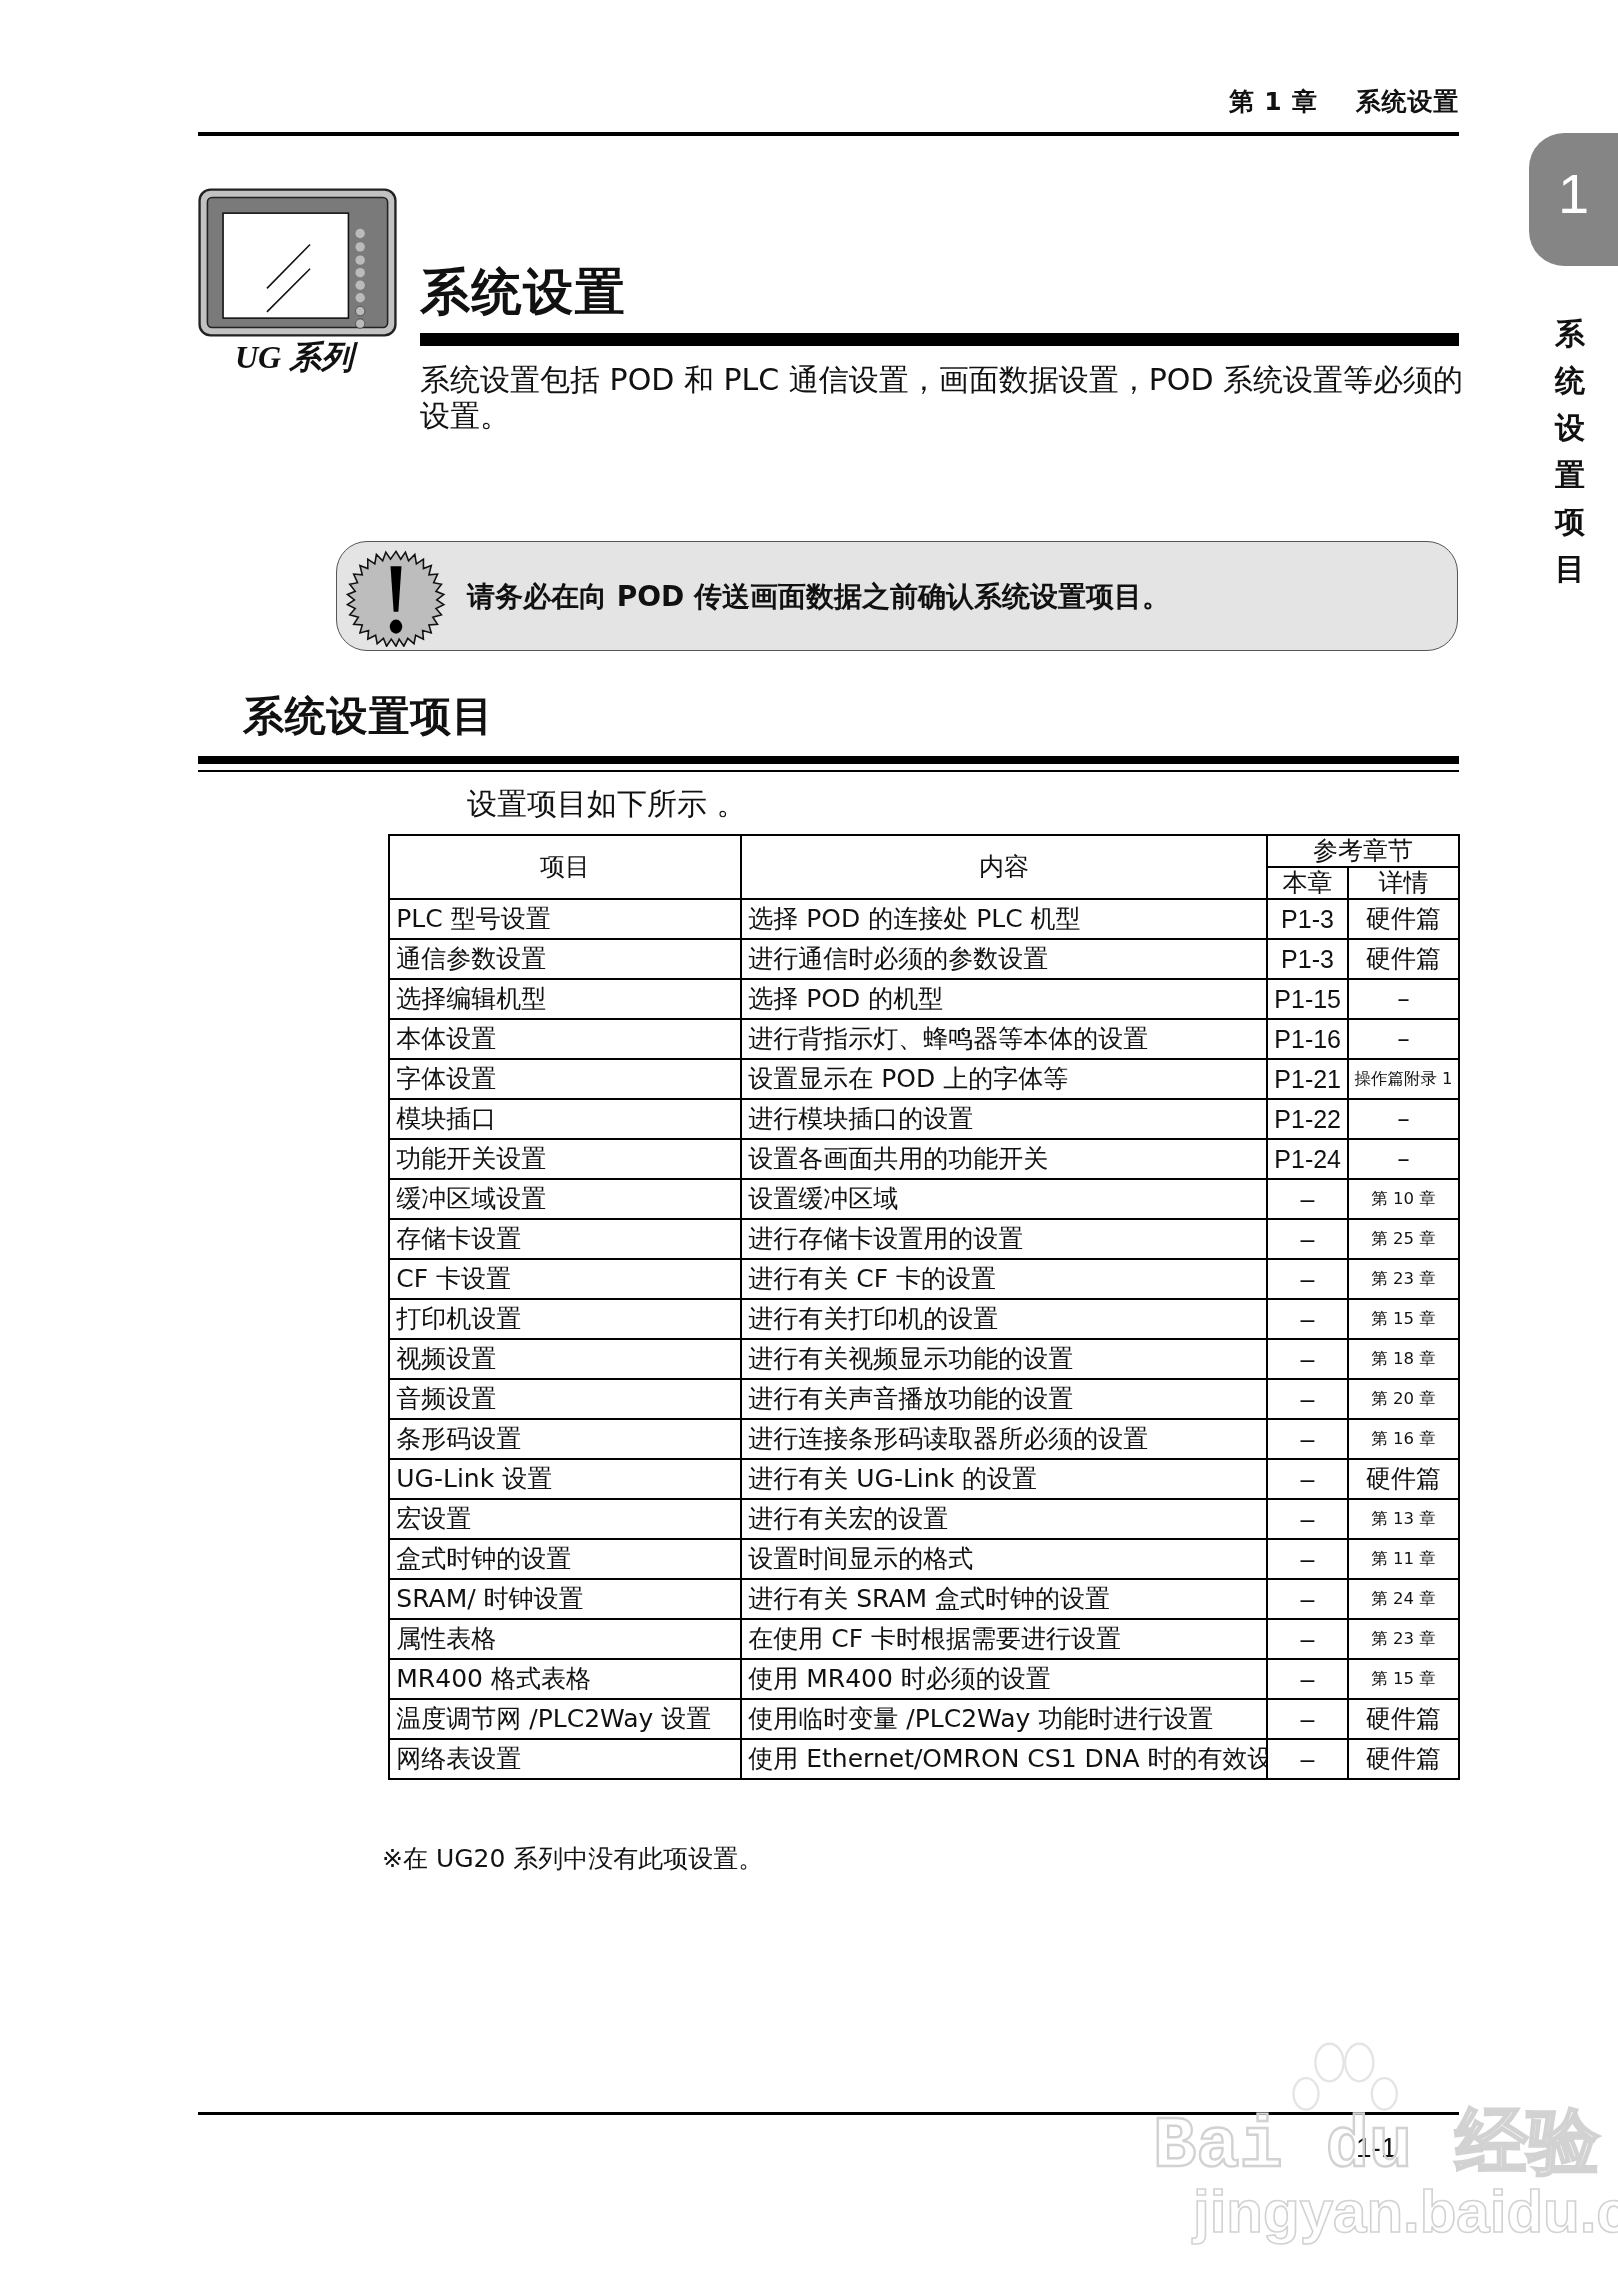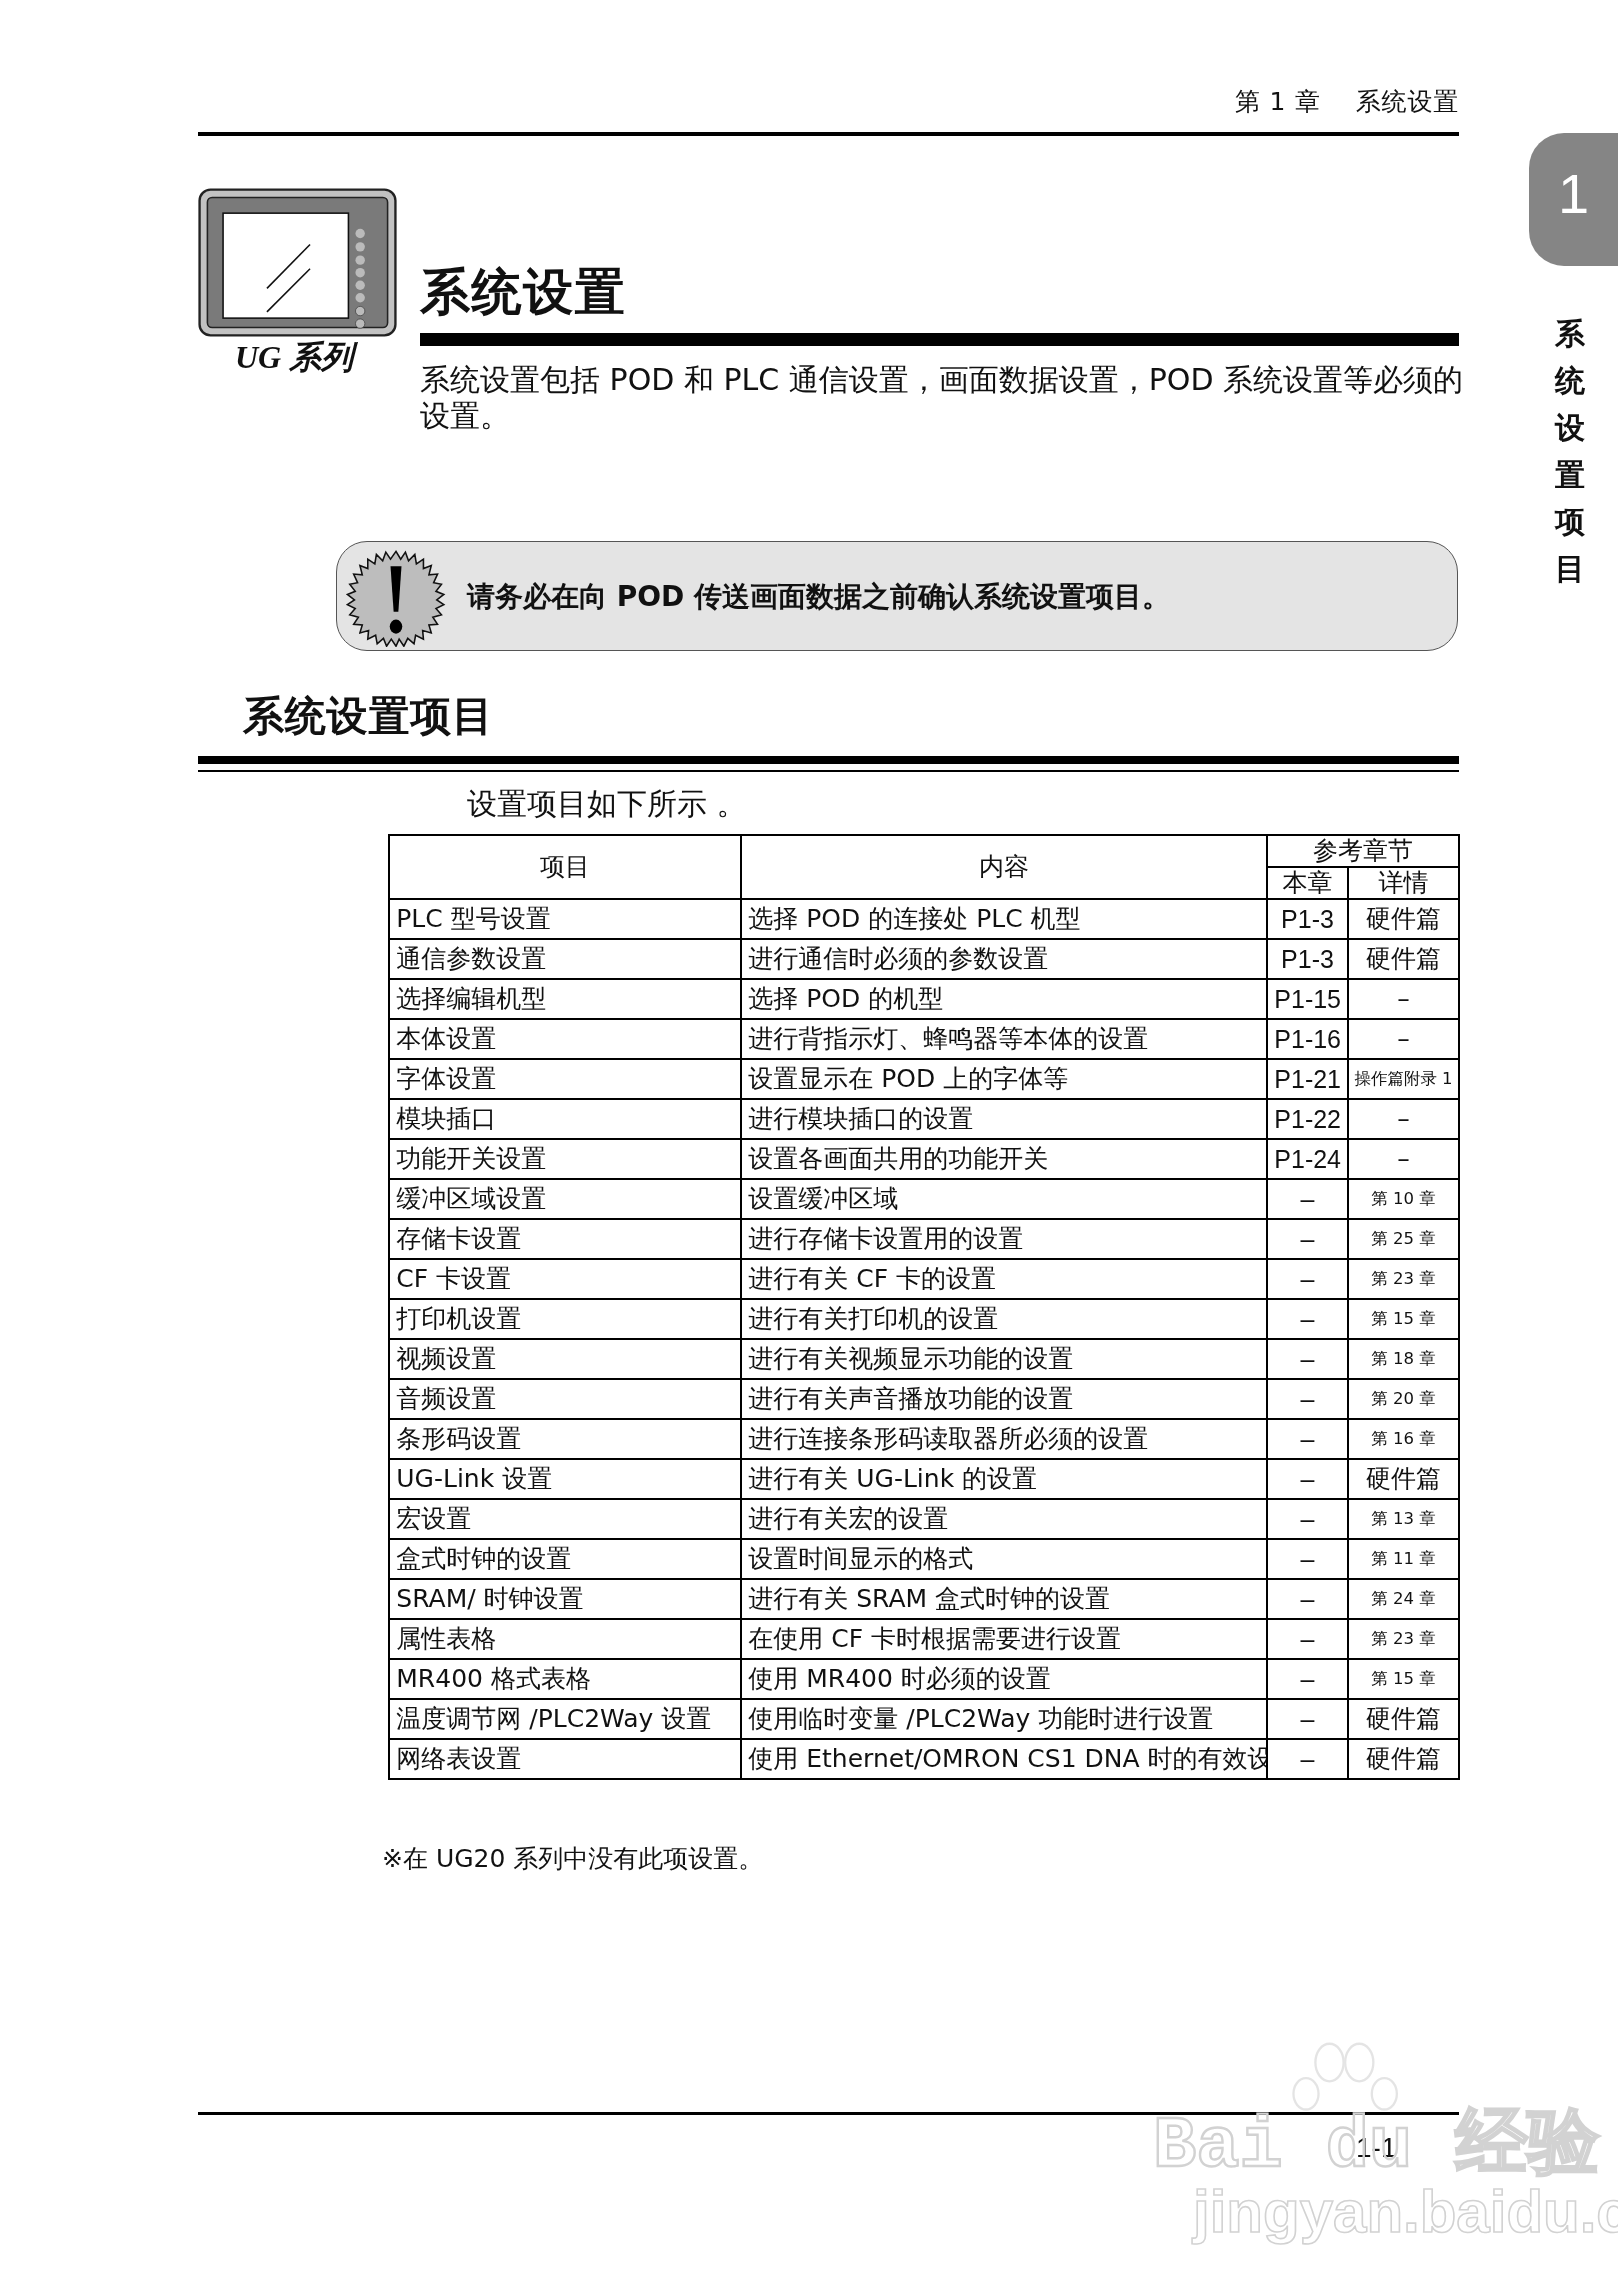--- a/index.html
+++ b/index.html
@@ -1,19 +1,19 @@
 <!DOCTYPE html>
 <html style="font-size:12.5px"><head>
 <meta charset="utf-8">
 <style>
   html, body { margin:0; padding:0; background:#ffffff; }
   body { width:1619px; height:2284px; position:relative; overflow:hidden;
          font-family:"DejaVu Sans","Liberation Sans",sans-serif; color:#111; }
   .abs { position:absolute; }
-  #hdr-text { right:160px; top:85px; font-size:25px; font-weight:normal; letter-spacing:0.8px; white-space:pre; }
+  #hdr-text { right:160px; top:85px; font-size:25px; font-weight:bold; letter-spacing:0.8px; white-space:pre; }
   #hdr-line { left:198px; top:132px; width:1261px; height:3.9px; background:#000; }
 
   #chap-tab { left:1529px; top:133px; width:102px; height:133px; background:#858585; border-radius:35px 0 0 35px; }
   #chap-num { left:1529px; top:161px; width:89px; text-align:center; color:#fff; font-family:"Liberation Sans",sans-serif; font-size:56px; }
   #side-title { left:1551px; top:310px; width:38px; font-size:30px; font-weight:bold; line-height:47px; text-align:center; }
   #side-title span { display:block; }
 
   #device { left:198px; top:188px; width:199px; height:149px; }
   #series { left:235px; top:336px; font-family:"Liberation Serif",serif; font-style:italic; font-weight:bold; font-size:32px; }
 

